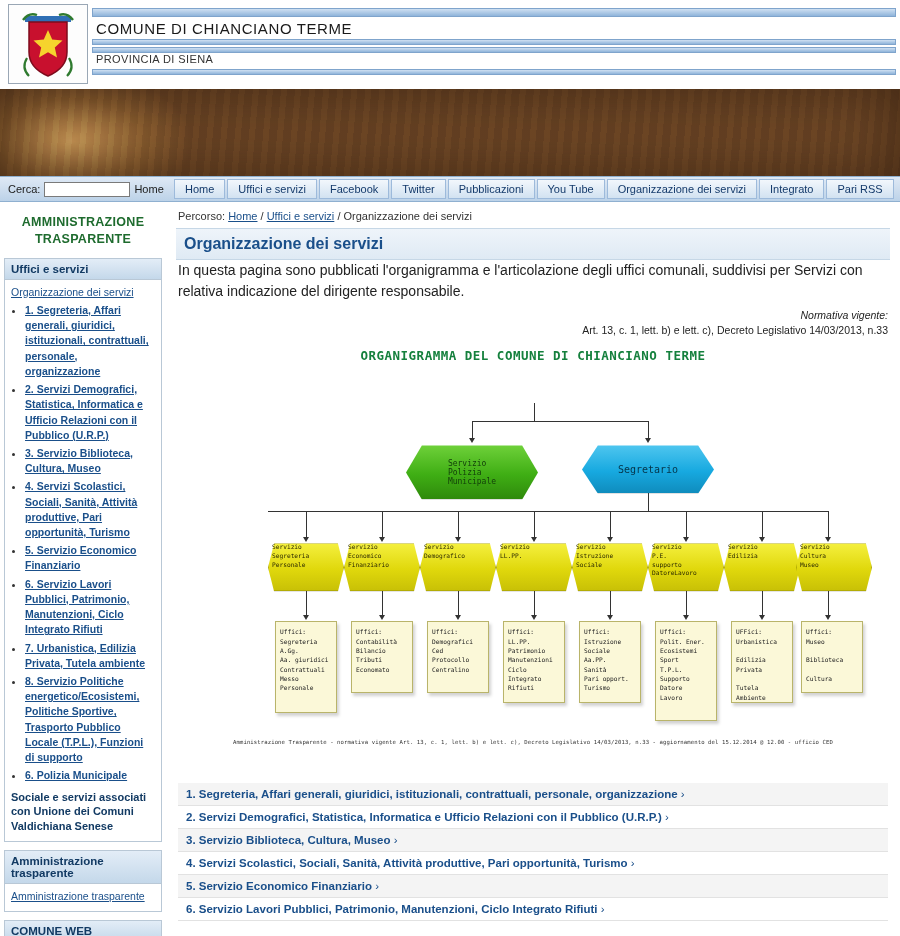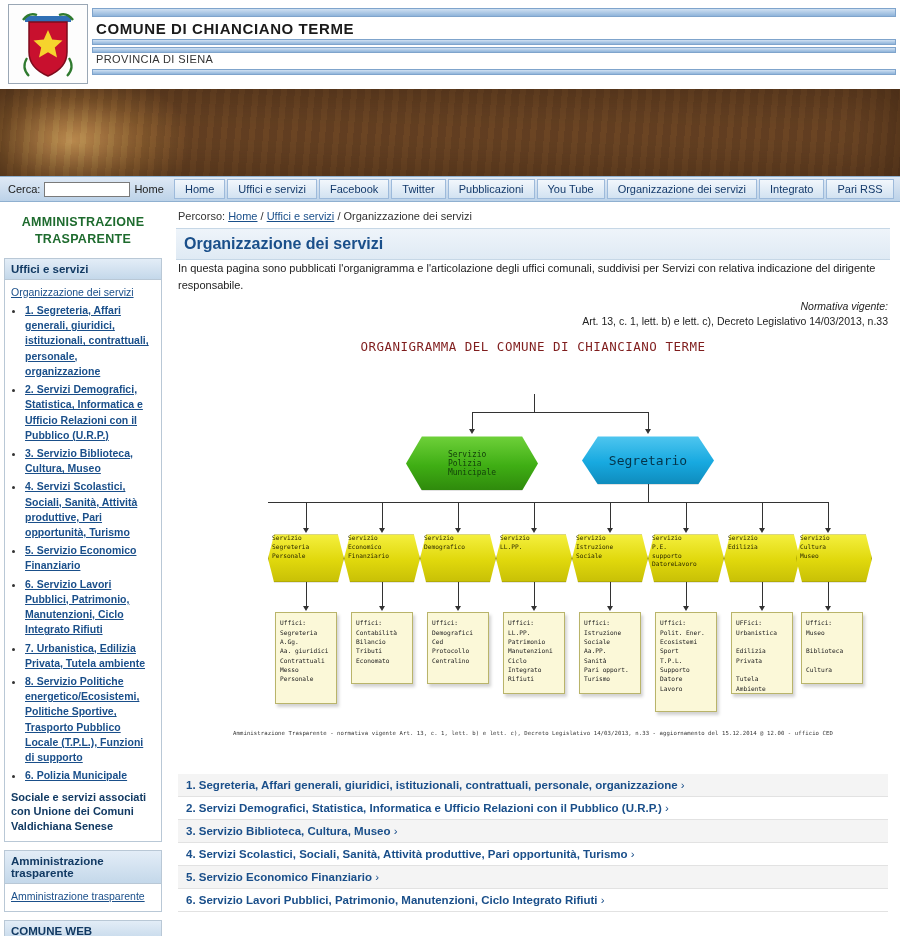--- a/index.html
+++ b/index.html
@@ -35,21 +35,21 @@
   .header-bars { position: absolute; left: 92px; right: 4px; top: 8px; }
   .hbar {
     height: 9px;
     background: linear-gradient(to bottom, #cfe0f2, #8fb4da);
     border: 1px solid #7fa4cc;
     margin-bottom: 2px;
   }
   .hbar.thin { height: 6px; }
   .comune-title {
     position: absolute; left: 96px; top: 20px;
-    font-size: 15px; font-weight: bold; letter-spacing: 0.6px;
+    font-size: 15px; font-weight: normal; letter-spacing: 0.6px;
     color: #1a1a1a;
     font-family: "Liberation Sans", sans-serif;
   }
   .provincia {
     position: absolute; left: 96px; top: 53px;
     font-size: 11px; color: #333; letter-spacing: 0.4px;
   }
 
   
   .banner {
@@ -144,37 +144,38 @@
   
   .breadcrumb { font-size: 11px; color: #333; padding: 2px 0 6px 2px; }
   .breadcrumb a { color: #1a4f8a; text-decoration: underline; }
   .page-title-bar {
     background: linear-gradient(to bottom, #eef4fa, #dfeaf4);
     border-top: 1px solid #c6d7e6; border-bottom: 1px solid #c6d7e6;
     padding: 6px 8px;
   }
   .page-title { color: #1a4f8a; font-size: 16px; font-weight: bold; margin: 0; }
   .update { font-size: 10px; color: #444; padding: 6px 2px 8px 2px; }
-  .intro { font-size: 11px; color: #222; padding: 0 2px 6px 2px; line-height: 1.5; }
+  .intro { font-size: 14px; color: #222; padding: 0 2px 6px 2px; line-height: 1.5; }
   .norma { font-size: 10.5px; color: #222; padding: 0 2px 10px 2px; line-height: 1.45; text-align: right; }
   .norma .nv { font-style: italic; }
 
   
   .org {
     position: relative;
     width: 714px; height: 400px;
     margin: 4px 0 2px 0;
     font-family: "DejaVu Sans Mono", monospace;
   }
   .org-title {
     text-align: center;
     font-family: "DejaVu Sans Mono", monospace;
     font-size: 12.5px;
     letter-spacing: 0.5px;
-    color: #7f1d1d;
+    color: #15803d;
+    font-weight: bold;
   }
   .node {
     position: absolute;
     text-align: center;
     font-size: 7px;
     line-height: 1.35;
     color: #222;
     display: flex; align-items: center; justify-content: center;
   }
   .node-label {
@@ -198,21 +199,21 @@
   .hexnode .shape {
     position: absolute; inset: 0;
     clip-path: polygon(12% 0%, 88% 0%, 100% 50%, 88% 100%, 12% 100%, 0% 50%);
     box-shadow: 2px 3px 3px rgba(0,0,0,0.25);
   }
   .polizia { left: 230px; top: 78px; width: 132px; height: 54px; }
   .polizia .shape { background: linear-gradient(to bottom, #6fd13a 0%, #3fae14 55%, #2f8a0c 100%); }
   .polizia .node-label { font-size: 8px; color: #13400a; }
   .segretario { left: 406px; top: 78px; width: 132px; height: 48px; }
   .segretario .shape { background: linear-gradient(to bottom, #4fc6ef 0%, #17a9e0 55%, #0f8cbd 100%); }
-  .segretario .node-label { font-size: 13px; color: #063449; }
+  .segretario .node-label { font-size: 10px; color: #063449; }
 
   .svcbox {
     position: absolute; top: 176px; width: 76px; height: 48px;
   }
   .svcbox .shape {
     position: absolute; inset: 0;
     background: linear-gradient(to bottom, #f4ef3d 0%, #e0d80c 55%, #c9c106 100%);
     border: 1px solid #b3ac05;
     clip-path: polygon(8% 0%, 92% 0%, 100% 50%, 92% 100%, 8% 100%, 0% 50%);
     box-shadow: 2px 3px 3px rgba(0,0,0,0.22);

